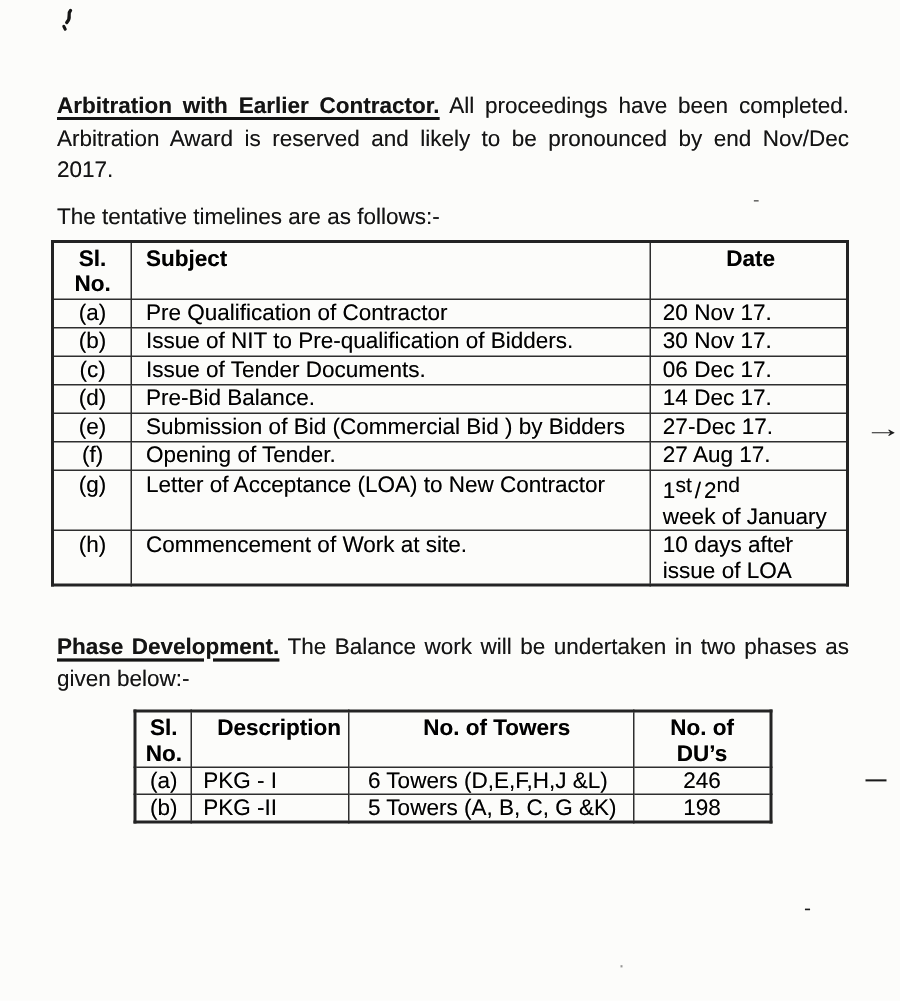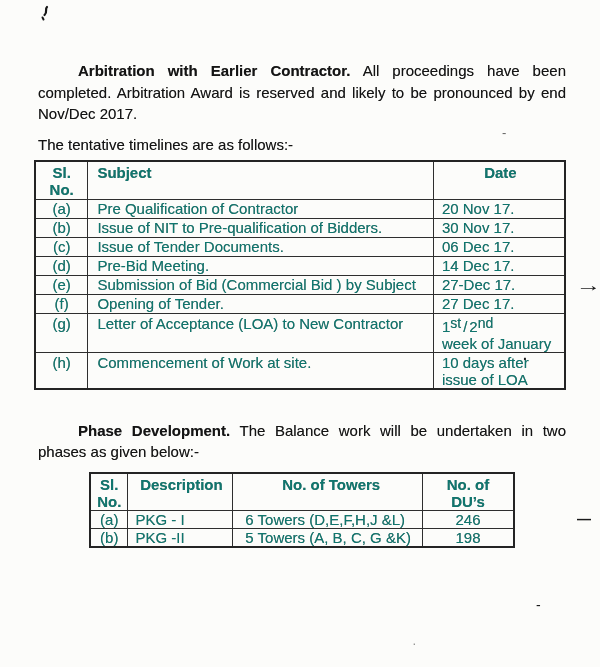--- a/index.html
+++ b/index.html
@@ -29,33 +29,33 @@
 
   p.body {
     margin: 0;
     font-size: 15px;
     line-height: 21.5px;
     text-align: justify;
     text-shadow: 0 0 .3px rgba(20,20,20,.5);
   }
   .lead {
     font-weight: 700;
+    text-decoration: underline;
     text-decoration-thickness: 1.7px;
     text-underline-offset: 2.5px;
-    margin-left: 40px;
   }
   #para-arbitration { margin-top: 42px; }
   #para-retendering { margin-top: 10px; }
   #timeline-intro   { margin-top: 9px; text-align: left; }
   #para-phase       { margin-top: 30px; }
 
   table {
     border-collapse: collapse;
     font-size: 15px;
-    color: #0f766e;
+    color: #000000;
     text-shadow: 0 0 .3px rgba(20,20,20,.5);
   }
   .t1 { margin: 5px 0 0 -4px; width: 532px; border: 2px solid #242424; }
   .t2 { margin: 9px 0 0 51px; width: 426px; border: 2px solid #242424; }
   th, td { border: 1.6px solid #2e2e2e; padding: 0 5px; line-height: 17px; }
   th { font-weight: 700; vertical-align: top; padding-top: 2px; text-align: center; }
 
   .t1 th { height: 38px; }
   .t1 .sl   { width: 53px;  text-align: center; }
   .t1 .subj { width: 347px; text-align: left; padding-left: 9px; }
@@ -136,32 +136,32 @@
           <td class="subj">Issue of NIT to Pre-qualification of Bidders.</td>
           <td class="date">30 Nov 17.</td>
         </tr>
         <tr>
           <td class="sl">(c)</td>
           <td class="subj">Issue of Tender Documents.</td>
           <td class="date">06 Dec 17.</td>
         </tr>
         <tr>
           <td class="sl">(d)</td>
-          <td class="subj">Pre-Bid Meeting.</td>
+          <td class="subj">Pre-Bid Balance.</td>
           <td class="date">14 Dec 17.</td>
         </tr>
         <tr>
           <td class="sl">(e)</td>
-          <td class="subj">Submission of Bid (Commercial Bid ) by Subject</td>
+          <td class="subj">Submission of Bid (Commercial Bid ) by Bidders</td>
           <td class="date">27-Dec 17.</td>
         </tr>
         <tr>
           <td class="sl">(f)</td>
           <td class="subj">Opening of Tender.</td>
-          <td class="date">27 Dec 17.</td>
+          <td class="date">27 Aug 17.</td>
         </tr>
         <tr class="tall">
           <td class="sl">(g)</td>
           <td class="subj">Letter of Acceptance (LOA) to New Contractor</td>
           <td class="date">
             <div><span>1</span><span class="ord">st</span><span class="slash">/</span><span>2</span><span class="ord">nd</span></div>
             <div>week of January</div>
           </td>
         </tr>
         <tr class="tall">
@@ -179,21 +179,21 @@
       <span class="lead">Phase Development.</span><span> The Balance work will be undertaken in two phases as given below:-</span>
     </p>
 
     <table class="t2">
       <thead>
         <tr>
           <th class="c-sl">
             <div>Sl.</div>
             <div>No.</div>
           </th>
-          <th class="c-desc" style="text-align:center">Description</th>
+          <th class="c-desc" style="text-align:right">Description</th>
           <th class="c-tow" style="text-align:center">No. of Towers</th>
           <th class="c-du">
             <div>No. of</div>
             <div>DU’s</div>
           </th>
         </tr>
       </thead>
       <tbody>
         <tr>
           <td class="c-sl">(a)</td>

